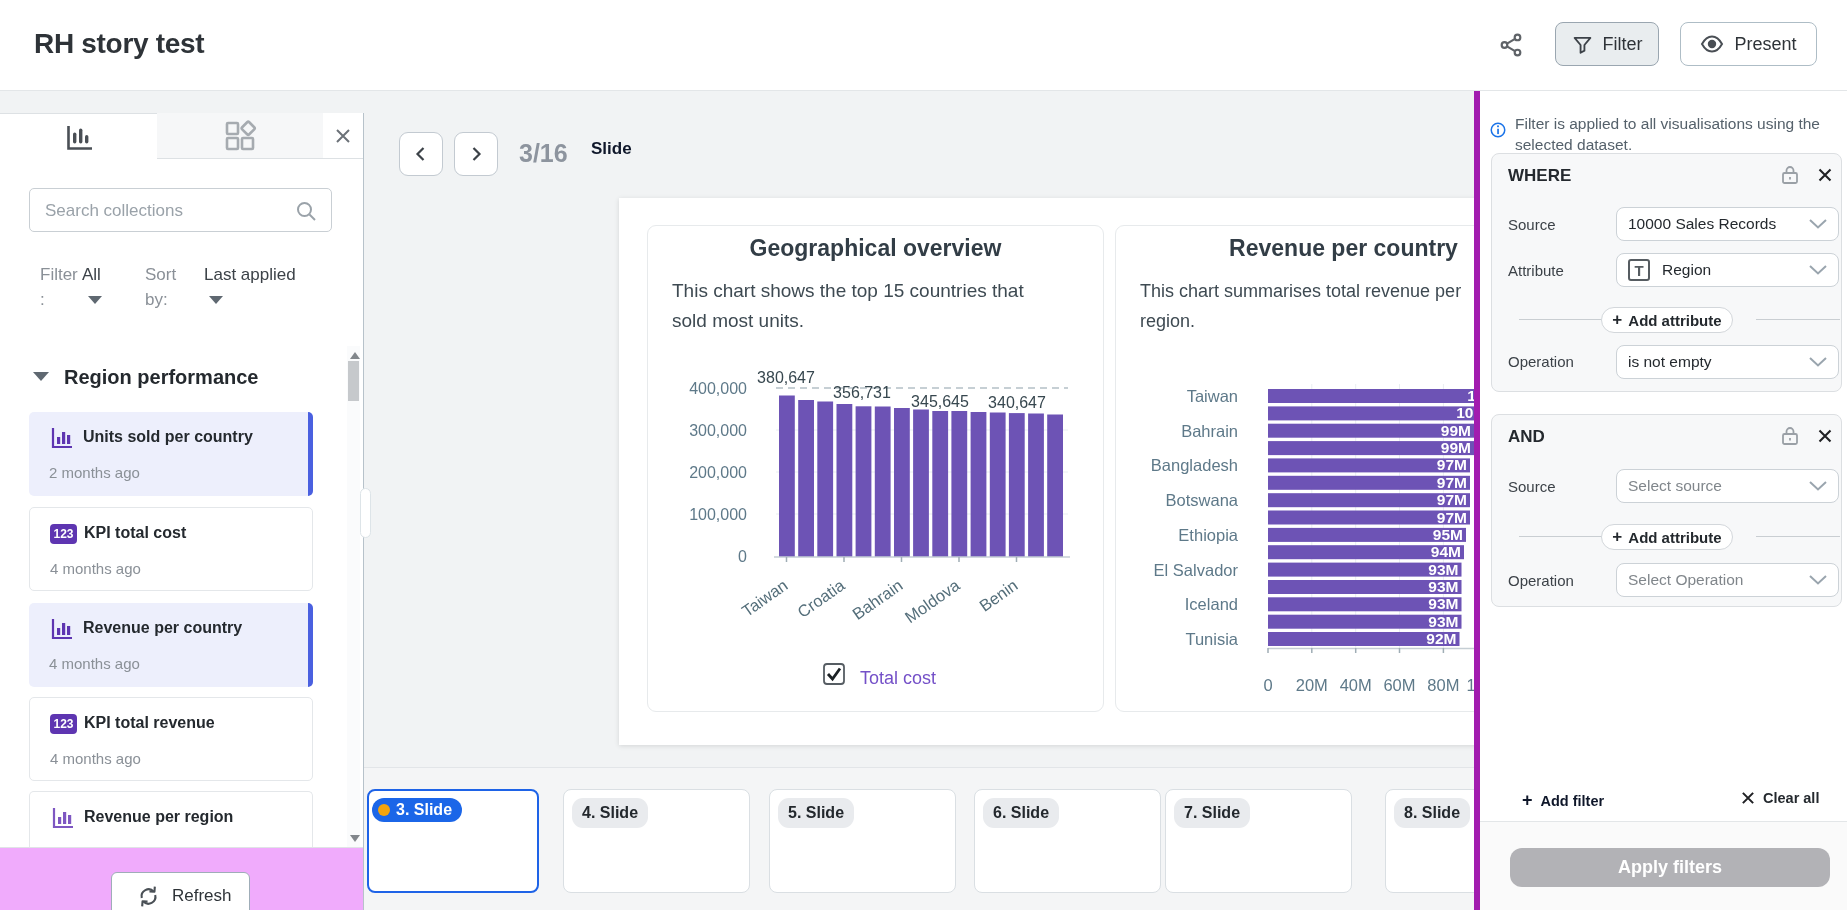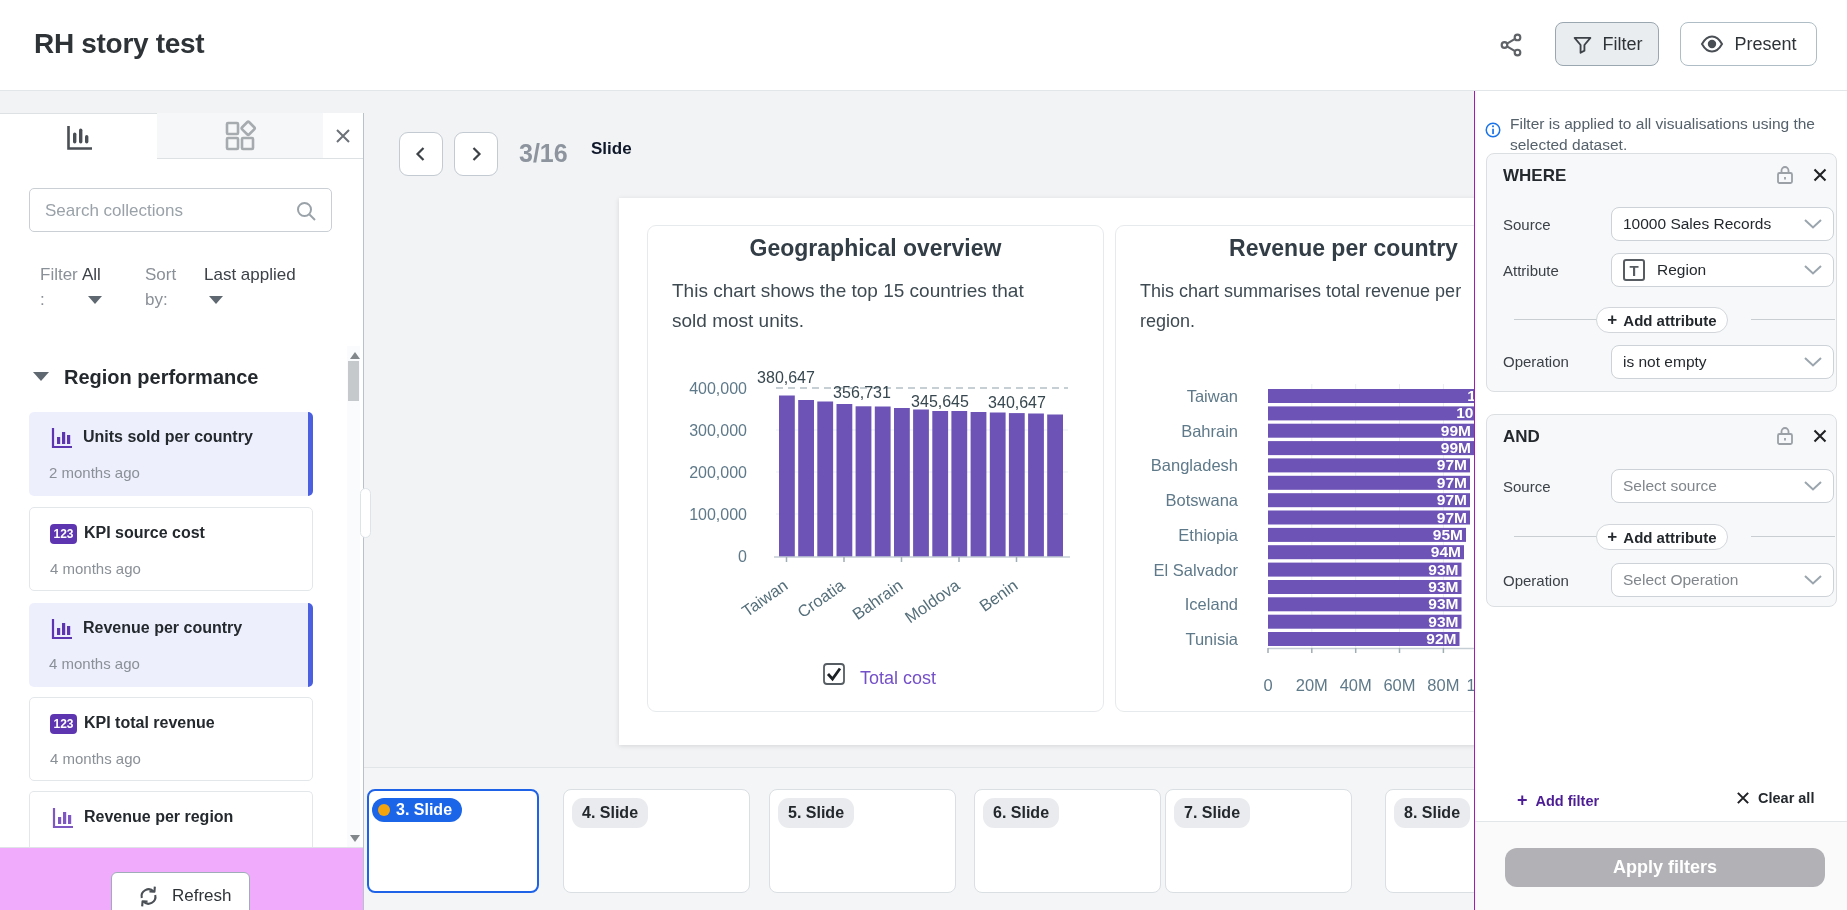--- a/index.html
+++ b/index.html
@@ -51,21 +51,21 @@
   .csub { position:absolute; left:24px; top:50px; width:385px; font-size:19px; color:#3e4a52; line-height:30px; }
 
   
   #thumbbar { position:absolute; left:363px; top:767px; width:1111px; height:143px; background:#f4f5f6; border-top:1px solid #e2e5e8; overflow:hidden; }
   .thumb { position:absolute; top:21px; width:187px; height:104px; background:#fff; border:1px solid #dadfe3; border-radius:8px; }
   .thumb.sel { border:2.5px solid #1e63e7; }
   .pill { position:absolute; left:8px; top:8px; height:30px; border-radius:11px; background:#e9ebee; color:#23282d; font-size:16px; font-weight:bold; display:flex; align-items:center; padding:0 10px; }
   .pill.sel { background:#1b66e8; color:#fff; gap:6px; padding:0 10px 0 6px; height:24px; border-radius:12px; }
 
   
-  #rpanel { position:absolute; left:1474px; top:91px; width:373px; height:819px; background:#fff; border-left:1px solid #a21caf; }
+  #rpanel { position:absolute; left:1474px; top:91px; width:373px; height:819px; background:#fff; border-left:6px solid #a21caf; }
   .fcard { position:absolute; left:11px; width:351px; background:#f7f8f9; border:1px solid #dcdfe2; border-radius:8px; }
   .flabel { position:absolute; left:16px; font-size:15px; color:#3c4248; }
   .fdrop { position:absolute; left:124px; width:223px; height:34px; background:#fff; border:1px solid #ccd2d7; border-radius:8px; display:flex; align-items:center; padding:0 11px; font-size:15.5px; color:#24292e; }
   .fdrop .chev { position:absolute; right:10px; }
   .addattr { position:absolute; left:109px; width:132px; height:26px; background:#fff; border:1px solid #d3d7db; border-radius:13px; display:flex; align-items:center; justify-content:center; font-size:15px; font-weight:bold; color:#24292e; }
   .hline { position:absolute; height:1px; background:#c9ced2; width:84px; }
 </style>
 </head>
 <body>
 <div id="mainbg"></div>
@@ -143,21 +143,21 @@
       <path d="M4 3 L4 22 L23 22" stroke="#5e35b1" stroke-width="2.2" fill="none"></path>
       <rect x="8" y="12" width="3.2" height="7" fill="#5e35b1"></rect>
       <rect x="13" y="7" width="3.2" height="12" fill="#5e35b1"></rect>
       <rect x="18" y="10" width="3.2" height="9" fill="#5e35b1"></rect>
     </svg>
     <div class="cardtitle">Units sold per country</div>
     <div class="cardtime">2 months ago</div>
   </div>
   <div class="colcard" style="top:394px;">
     <div class="abs" style="left:20px; top:16px; width:27px; height:20px; background:#5e35b1; border-radius:4px; color:#fff; font-size:12px; font-weight:bold; text-align:center; line-height:20px;">123</div>
-    <div class="cardtitle">KPI source cost</div>
+    <div class="cardtitle">KPI total cost</div>
     <div class="cardtime">4 months ago</div>
   </div>
   <div class="colcard sel" style="top:490px;">
     <svg class="abs" style="left:20px; top:13px;" width="26" height="26" viewBox="0 0 26 26">
       <path d="M4 3 L4 22 L23 22" stroke="#5e35b1" stroke-width="2.2" fill="none"></path>
       <rect x="8" y="12" width="3.2" height="7" fill="#5e35b1"></rect>
       <rect x="13" y="7" width="3.2" height="12" fill="#5e35b1"></rect>
       <rect x="18" y="10" width="3.2" height="9" fill="#5e35b1"></rect>
     </svg>
     <div class="cardtitle">Revenue per country</div>
@@ -445,21 +445,21 @@
     <div class="hline" style="left:264px; top:121px;"></div>
     <div class="addattr" style="top:109px;"><b style="font-size:17px;margin-right:6px;">+</b> Add attribute</div>
     <div class="flabel" style="top:157px;">Operation</div>
     <div class="fdrop" style="top:148px; color:#80868b;">Select Operation
       <svg class="chev" width="20" height="12" viewBox="0 0 20 12" fill="none">
           <path d="M2 2 L10 9.5 L18 2" stroke="#9aa5ae" stroke-width="2"></path>
         </svg>
     </div>
   </div>
 
-  <div class="abs" style="left:42px; top:699px; font-size:14.5px; font-weight:bold; color:#4c1d95;">
+  <div class="abs" style="left:42px; top:699px; font-size:14.5px; font-weight:bold; color:#0f172a;">
     <span style="font-size:18px; margin-right:8px; font-weight:bold;">+</span>Add filter</div>
   <div class="abs" style="left:261px; top:699px; font-size:14.5px; font-weight:bold; color:#24292e;">
     <svg style="vertical-align:-2px; margin-right:8px;" width="14" height="14" viewBox="0 0 15 15">
         <path d="M2 2 L13 13 M13 2 L2 13" stroke="#202124" stroke-width="2.2"></path>
       </svg>Clear all</div>
 
   <div class="abs" style="left:0; top:730px; width:373px; height:89px; background:#fafafa; border-top:1px solid #e3e6e8;"></div>
   <div class="abs" style="left:30px; top:757px; width:320px; height:39px; background:#b2b2b6; border-radius:12px; color:#fff; font-size:18px; font-weight:bold; display:flex; align-items:center; justify-content:center;">Apply filters</div>
 </div>
 

